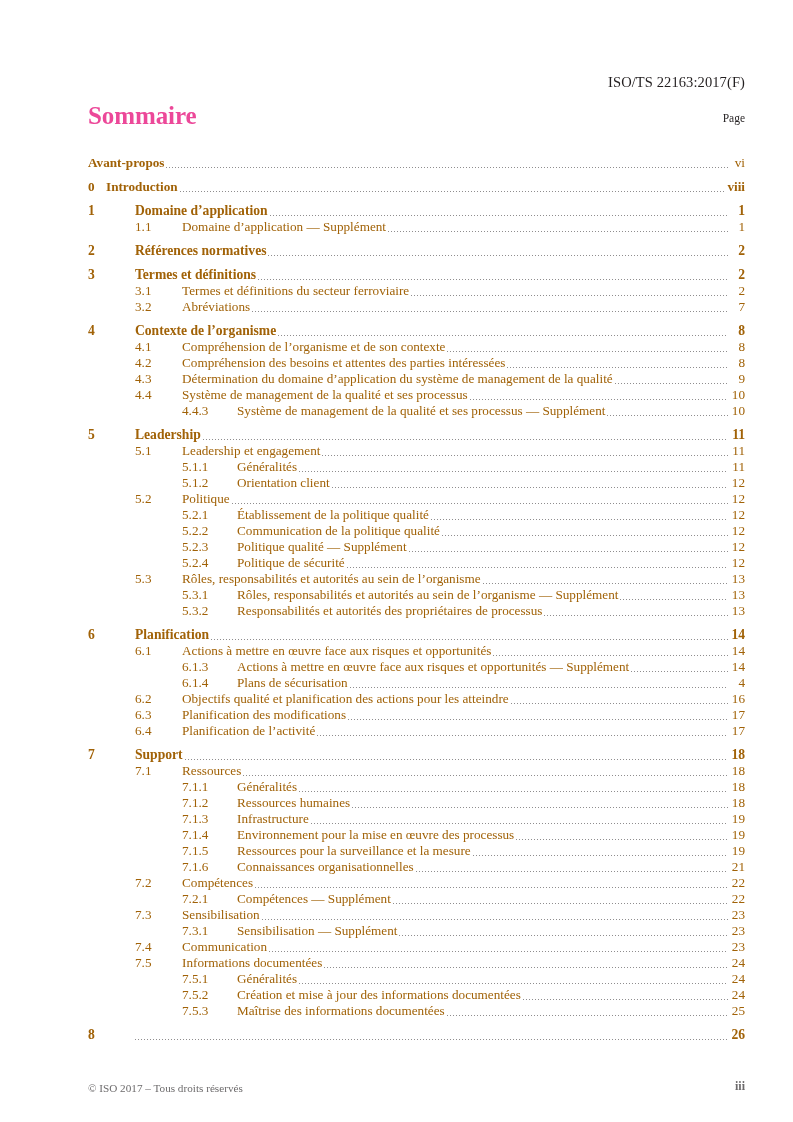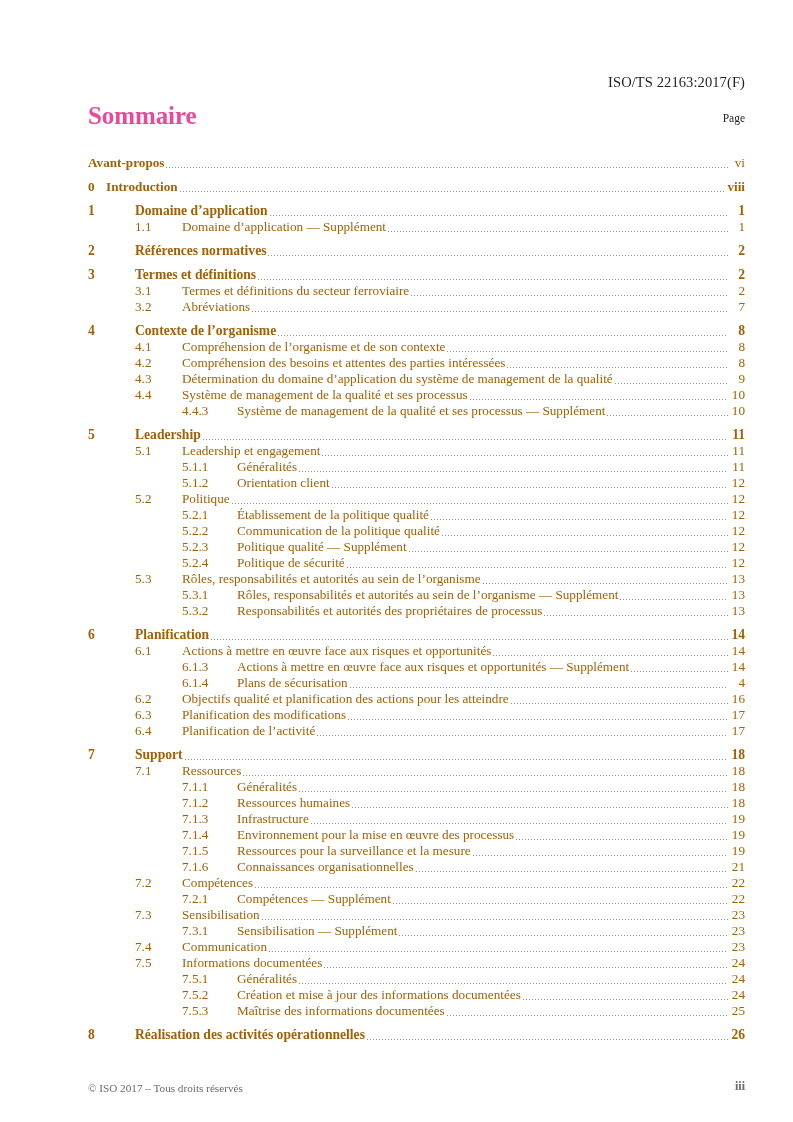--- a/index.html
+++ b/index.html
@@ -459,21 +459,20 @@
         <span class="e-page">24</span>
       </div>
       <div class="toc-entry lvl-3">
         <span class="e-num">7.5.3</span>
         <span class="e-label">Maîtrise des informations documentées</span>
         <span class="leader"></span>
         <span class="e-page">25</span>
       </div>
       <div class="toc-entry lvl-1 gap-before">
         <span class="e-num">8</span>
-        <span class="e-label">Réalisation des activités opérationnelles</span>
         <span class="leader"></span>
         <span class="e-page">26</span>
       </div>
     </div>
 
   <div class="doc-footer">
     <div class="footer-copyright">© ISO 2017 – Tous droits réservés</div>
     <div class="footer-page-no">iii</div>
   </div>
 

